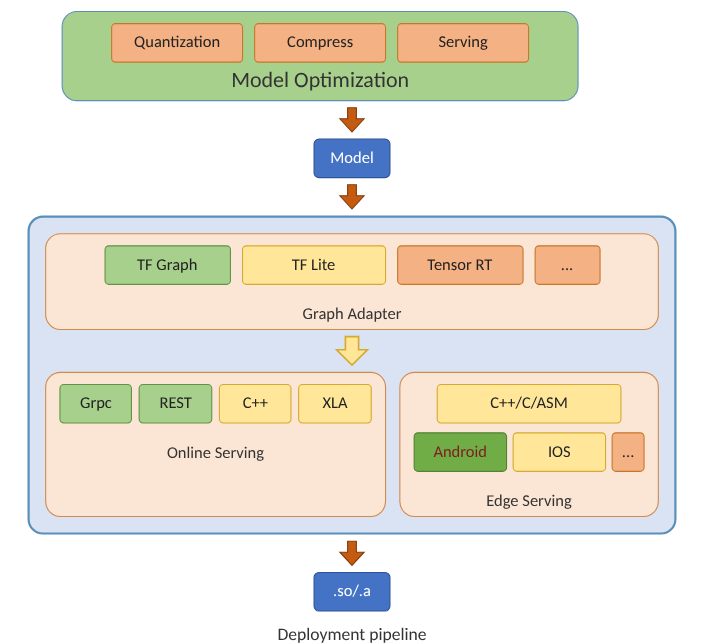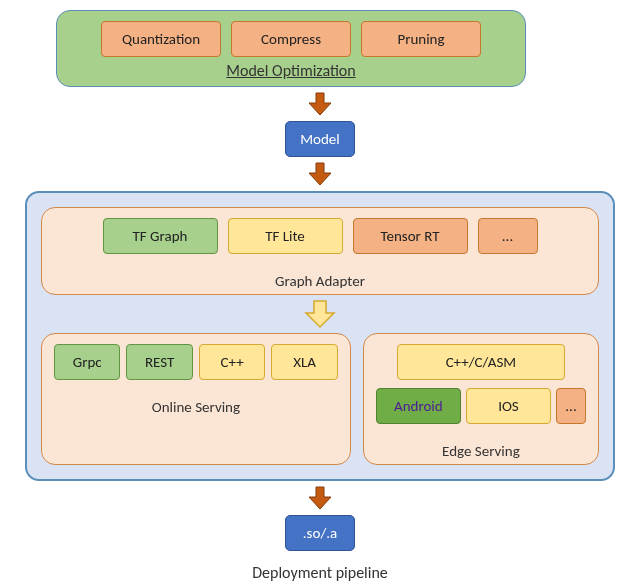--- a/index.html
+++ b/index.html
@@ -15,40 +15,39 @@
       border: 1.5px solid #5b8fb9;
       border-radius: 14px;
       padding: 10px 14px 6px 14px;
       margin: 0 auto;
       position: relative;
     }
     .stage-green { background: #a8d08d; width: 470px; margin-left: 36px; }
     .stage-blue  { background: #dae3f3; border: 2px solid #5b8fb9; width: 590px; padding: 14px; }
     .stage-label {
       text-align: center;
-      font-size: 16px;
+      font-size: 20px;
       color: #333;
       margin-top: 4px;
-      text-decoration: underline;
     }
     .row { display: flex; gap: 10px; justify-content: center; align-items: stretch; }
     .box {
       border: 1.5px solid;
       border-radius: 4px;
       display: flex;
       align-items: center;
       justify-content: center;
       font-size: 15px;
       color: #222;
       padding: 8px 10px;
       min-height: 36px;
     }
     .box-orange { background: #f4b183; border-color: #c5782a; }
     .box-green  { background: #a8d08d; border-color: #5f9543; }
-    .box-dgreen { background: #70ad47; border-color: #548235; color: #4c1d95; text-align: right; }
+    .box-dgreen { background: #70ad47; border-color: #548235; color: #7f1d1d; text-align: right; }
     .box-yellow { background: #ffe699; border-color: #d6a931; }
     .box-blue   { background: #4472c4; border-color: #2f5496; color: #fff; border-radius: 5px; }
     .sub-container {
       background: #fbe5d5;
       border: 1.5px solid #d28a4b;
       border-radius: 14px;
       padding: 10px 12px 4px 12px;
     }
     .sub-label { text-align: center; font-size: 15px; color: #333; margin-top: 18px; }
     .arrow-down {
@@ -59,21 +58,21 @@
     .caption { text-align: center; font-size: 16px; color: #333; margin-top: 12px; }
     .flex-grow { flex: 1; }
   </style>
 </head>
 <body>
 
 <div class="stage stage-green">
   <div class="row">
     <div class="box box-orange" style="width:120px">Quantization</div>
     <div class="box box-orange" style="width:120px">Compress</div>
-    <div class="box box-orange" style="width:120px">Pruning</div>
+    <div class="box box-orange" style="width:120px">Serving</div>
   </div>
   <div class="stage-label">Model Optimization</div>
 </div>
 
 <div class="arrow-down">
   <svg width="30" height="26">
     <path d="M11 2 h8 v10 h7 L15 24 L4 12 h7 z" fill="#c55a11" stroke="#843c0c" stroke-width="1"></path>
   </svg>
 </div>
 
@@ -85,21 +84,21 @@
   <svg width="30" height="26">
     <path d="M11 2 h8 v10 h7 L15 24 L4 12 h7 z" fill="#c55a11" stroke="#843c0c" stroke-width="1"></path>
   </svg>
 </div>
 
 <div class="stage stage-blue">
 
   <div class="sub-container">
     <div class="row">
       <div class="box box-green" style="width:115px">TF Graph</div>
-      <div class="box box-yellow" style="width:115px">TF Lite</div>
+      <div class="box box-yellow" style="width:131px">TF Lite</div>
       <div class="box box-orange" style="width:115px">Tensor RT</div>
       <div class="box box-orange" style="width:60px">...</div>
     </div>
     <div class="sub-label">Graph Adapter</div>
   </div>
 
   <div class="arrow-down">
     <svg width="36" height="30">
       <path d="M12 2 h12 v12 h8 L18 28 L4 14 h8 z" fill="#ffe699" stroke="#d6a931" stroke-width="1.5"></path>
     </svg>

